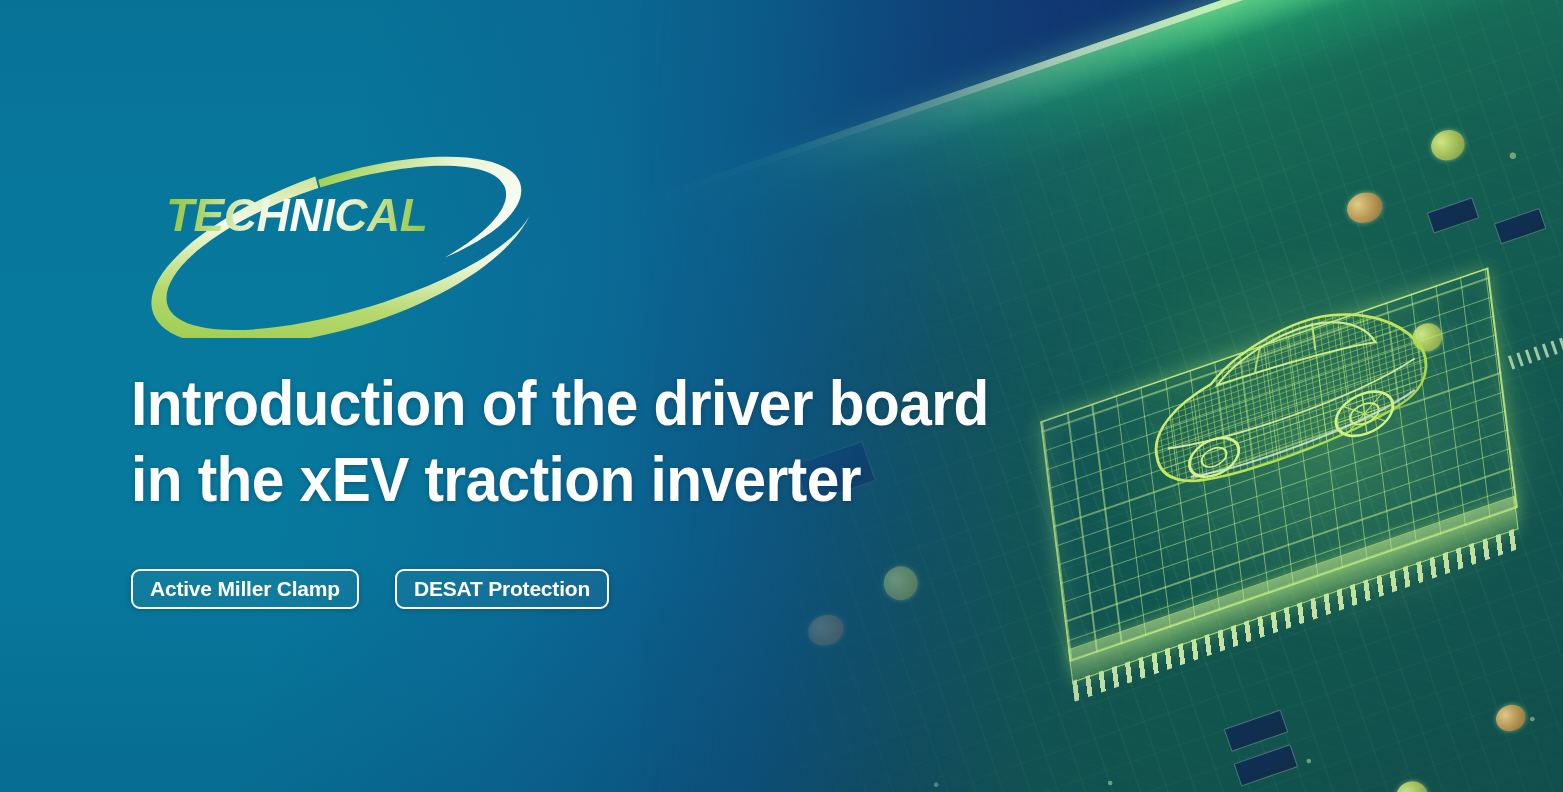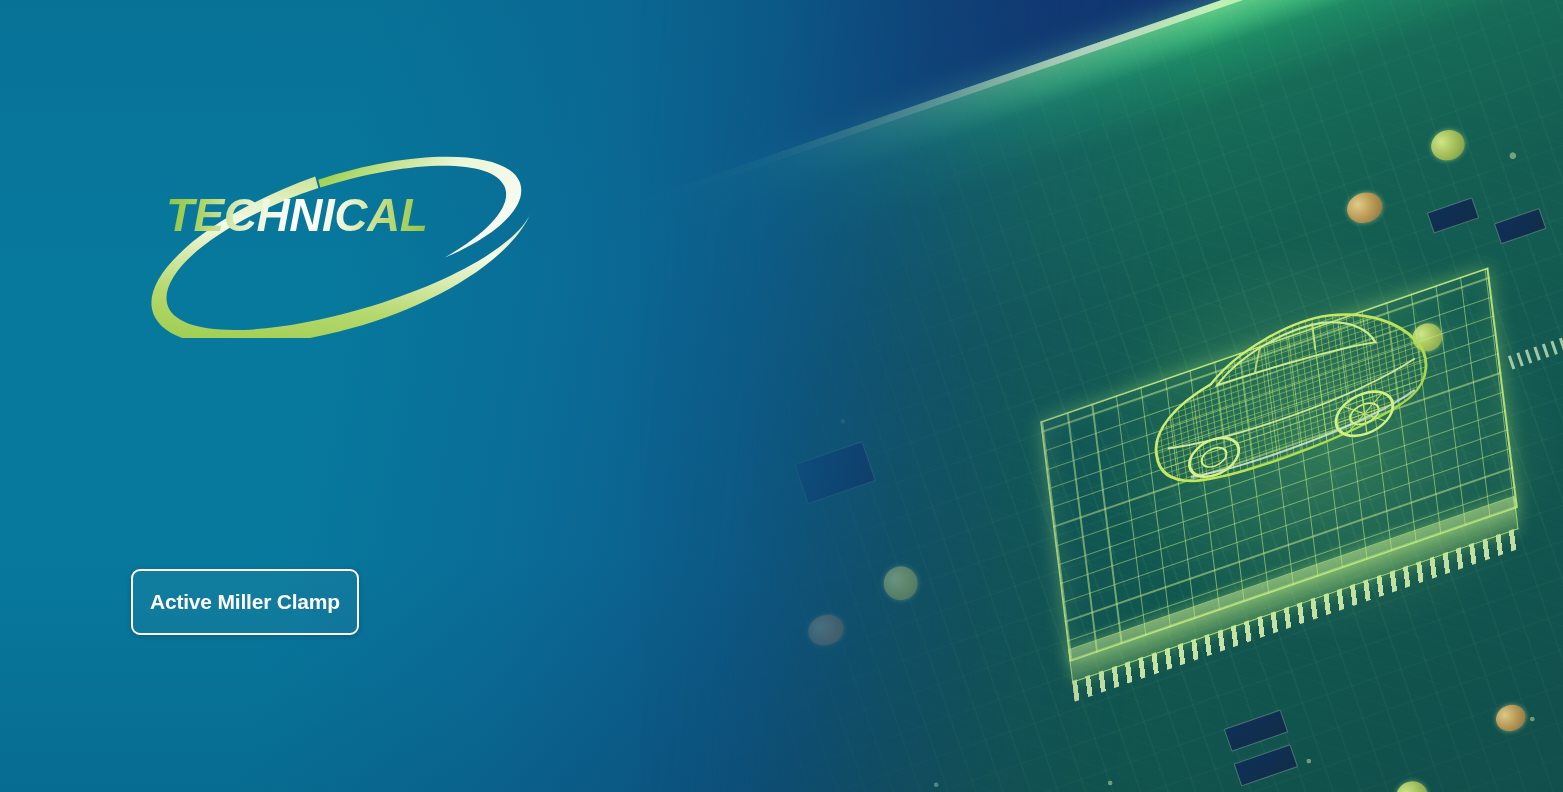--- a/index.html
+++ b/index.html
@@ -299,21 +299,21 @@
     left: 131px;
     top: 569px;
     display: flex;
     gap: 36px;
   }
   .tag {
     display: inline-flex;
     align-items: center;
     justify-content: center;
     height: 36px;
-    padding: 13px 17px;
+    padding: 0 17px;
     border: 2px solid #ffffff;
     border-radius: 9px;
     color: #ffffff;
     font-size: 21px;
     font-weight: 700;
     letter-spacing: -0.2px;
     white-space: nowrap;
     background: rgba(255,255,255,0.04);
     box-shadow: 0 1px 5px rgba(4,36,66,0.30);
   }
@@ -426,18 +426,23 @@
                  C362 160, 272 186, 178 184
                  C70 182, 2 152, 4 114
                  C6 74, 92 36, 196 28 Z" fill="url(#swooshGrad)"></path>
       </g>
     </svg>
     <div class="logo-text">
       <span class="logo-line l1">TECHNICAL</span>
     </div>
   </div>
 
+  <div class="headline">
+    <span class="line">Introduction of the driver board</span>
+    <span class="line">in the xEV traction inverter</span>
+  </div>
 
   <div class="tags">
     <span class="tag">Active Miller Clamp</span>
+    <span class="tag">DESAT Protection</span>
   </div>
 
 </div>
 
 </body></html>

